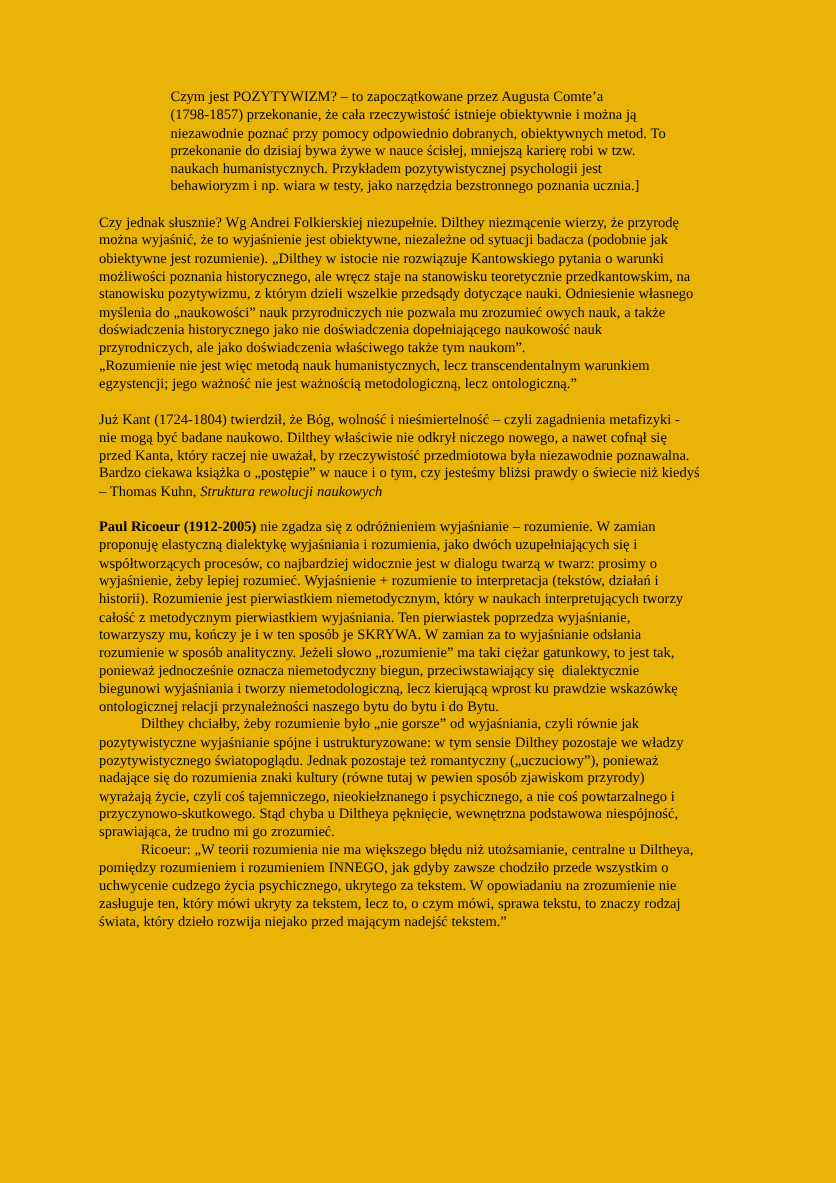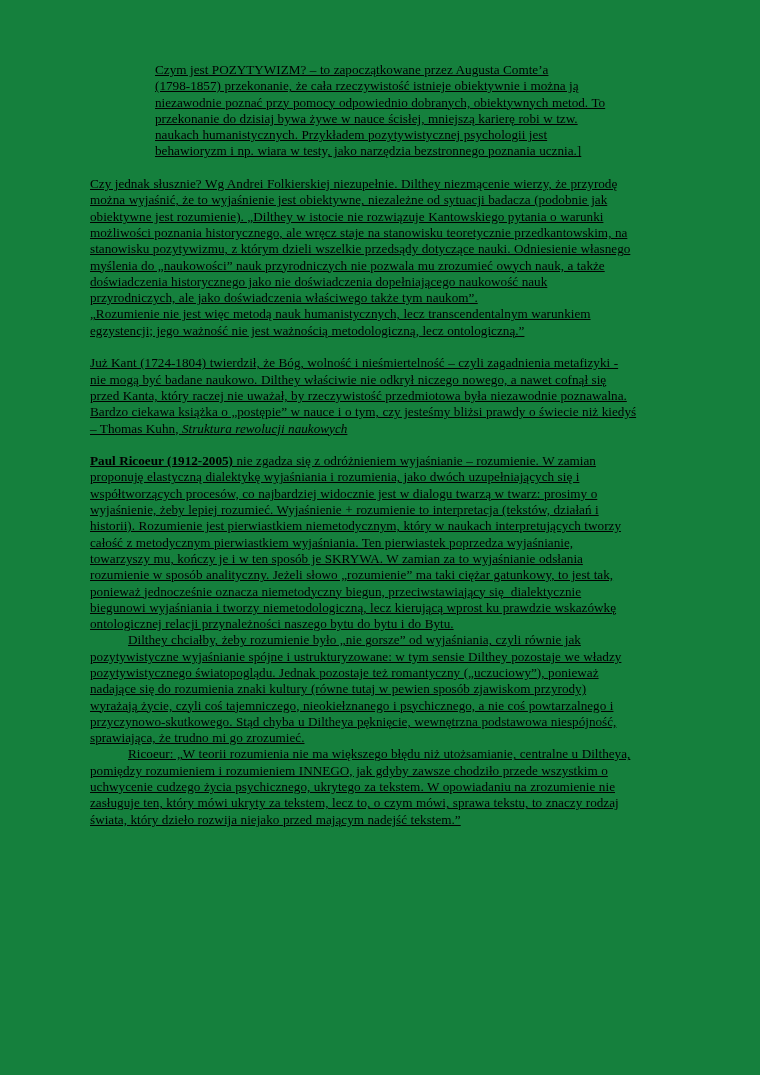--- a/index.html
+++ b/index.html
@@ -11,23 +11,22 @@
     width: 760px;
     height: 1075px;
     overflow: hidden;
     font-family: "Liberation Serif", "DejaVu Serif", serif;
     color: #000000;
   }
   .page {
     box-sizing: border-box;
     width: 760px;
     height: 1075px;
-    padding: 62px 70px 40px 90px;
-    background: #15803d;
-    text-decoration: underline;
+    padding: 80px 70px 40px 90px;
+    background: #eab308;
   }
   .para {
     margin: 0 0 16.3px 0;
     font-size: 13.2px;
     line-height: 16.3px;
     white-space: pre-wrap;
     tab-size: 38px;
     -moz-tab-size: 38px;
     word-spacing: 0.2px;
   }

